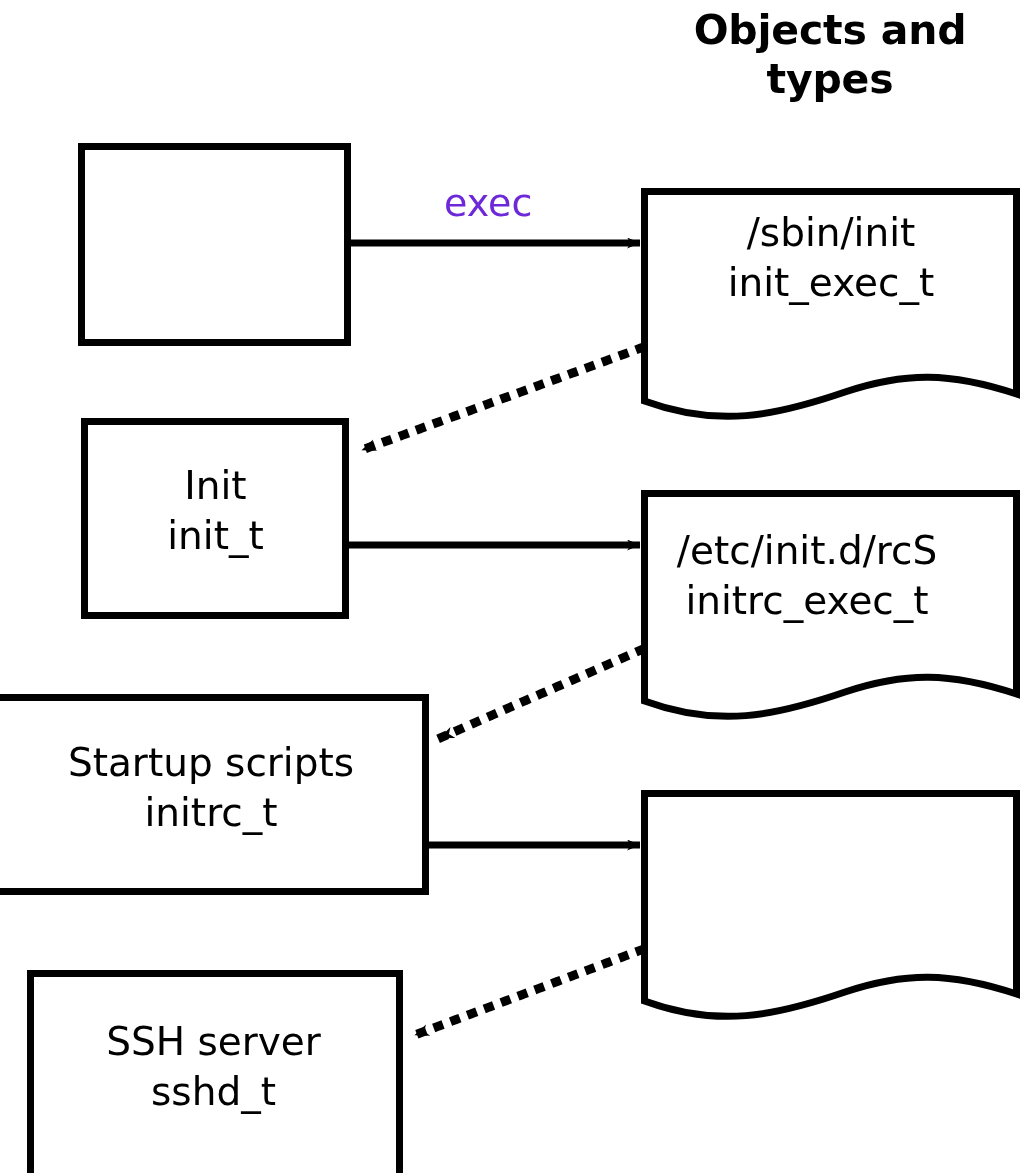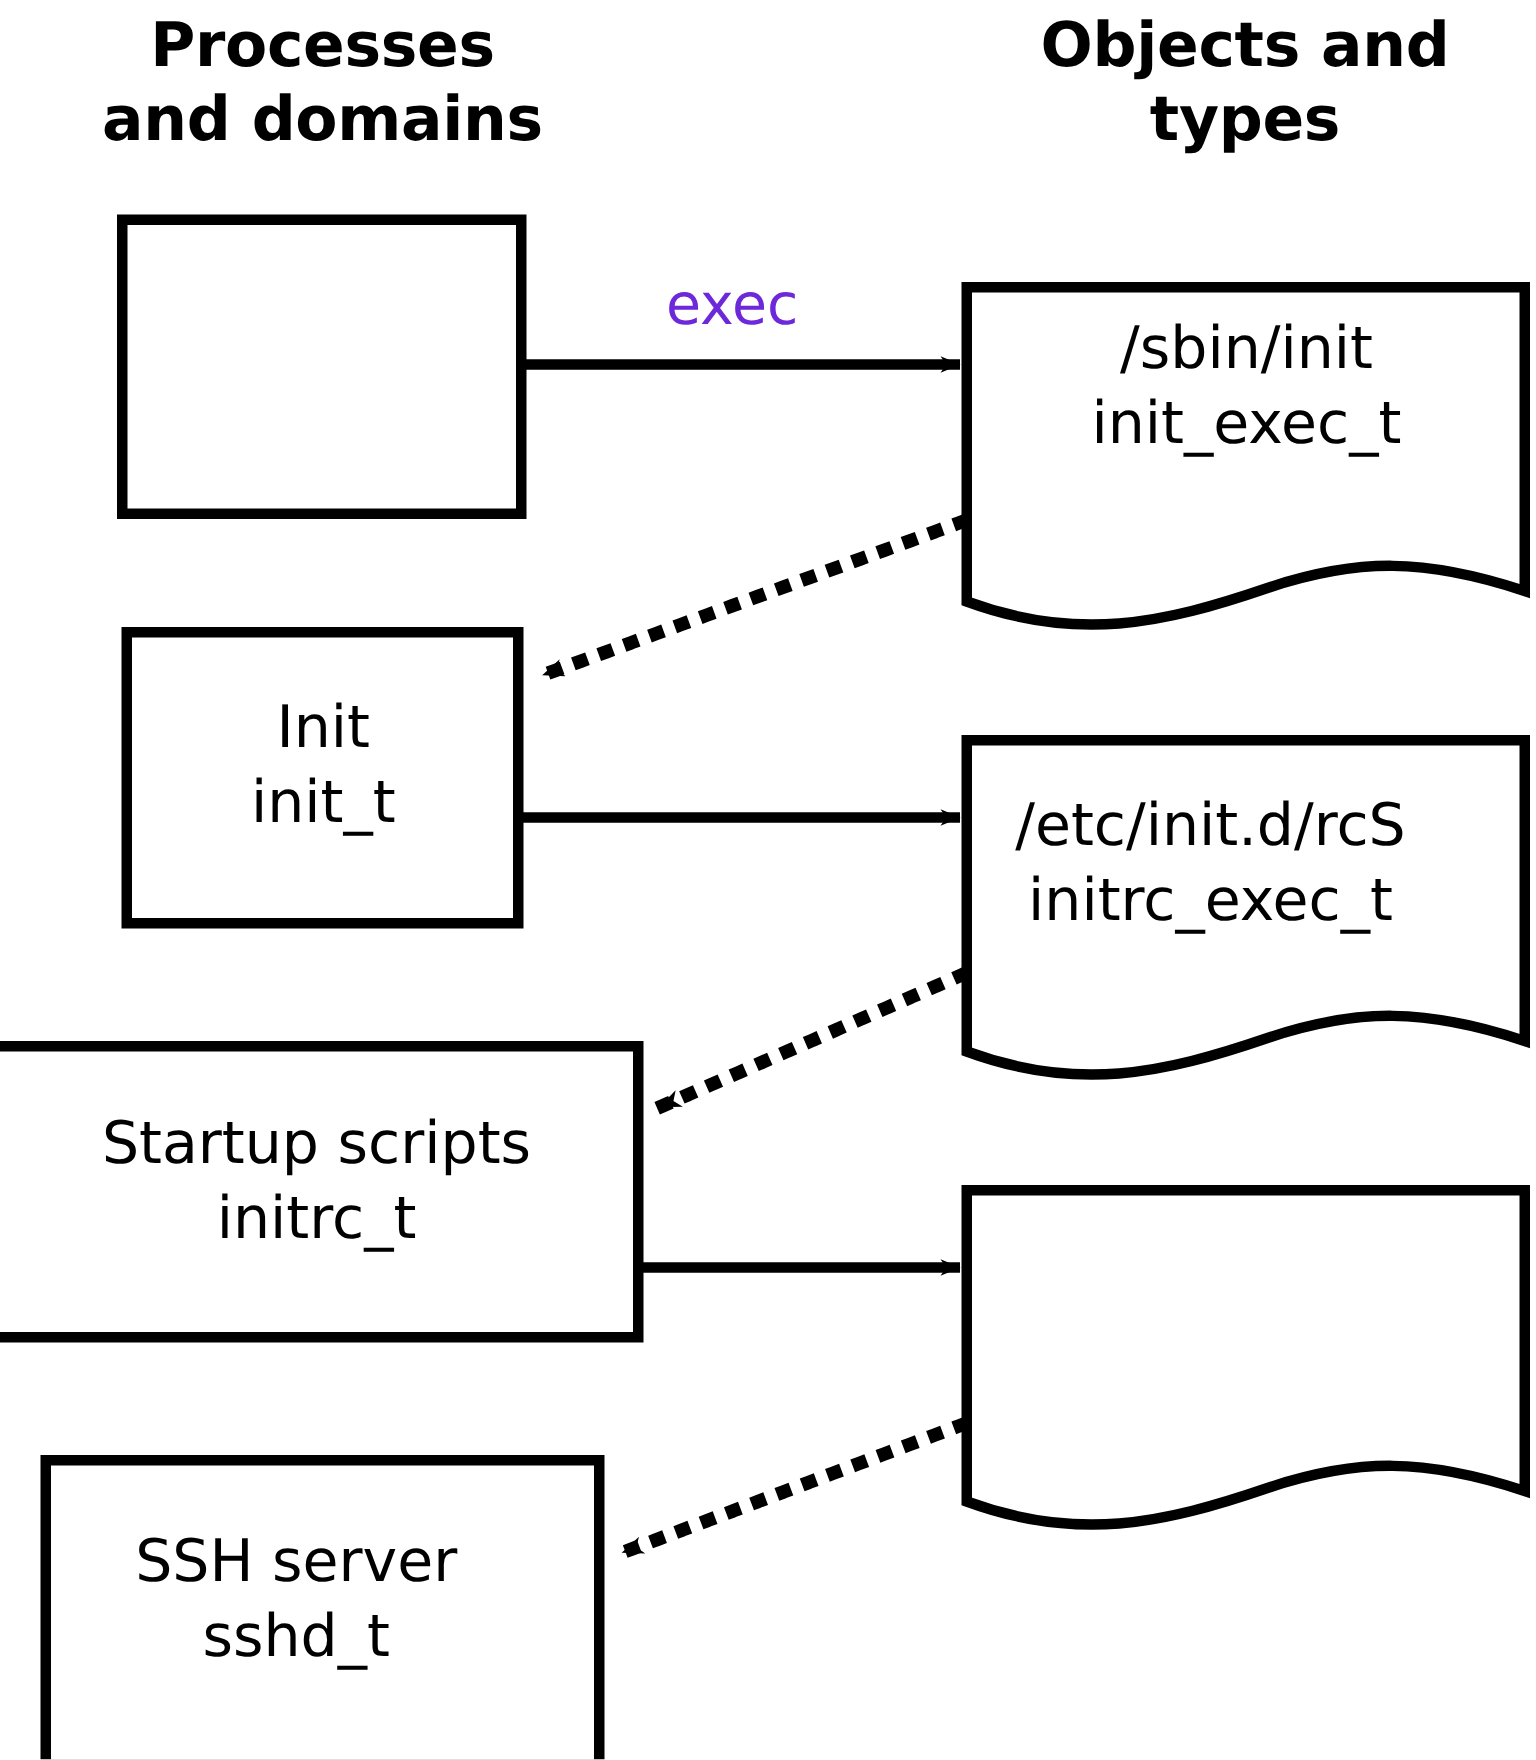--- a/index.html
+++ b/index.html
@@ -99,33 +99,31 @@
 
     <line x1="427" y1="845" x2="640" y2="845" stroke="#000000" stroke-width="7" marker-end="url(#arrow-solid)"></line>
 
     <line x1="641" y1="348" x2="362" y2="450" stroke="#000000" stroke-width="9" stroke-dasharray="1 17" stroke-linecap="square" marker-end="url(#arrow-dotted)"></line>
 
     <line x1="641" y1="650" x2="440" y2="738" stroke="#000000" stroke-width="9" stroke-dasharray="1 17" stroke-linecap="square" marker-end="url(#arrow-dotted)"></line>
 
     <line x1="641" y1="950" x2="415" y2="1035" stroke="#000000" stroke-width="9" stroke-dasharray="1 17" stroke-linecap="square" marker-end="url(#arrow-dotted)"></line>
   </svg>
 
-  <div class="col-header" id="header-processes">Processes
-and domains</div>
   <div class="col-header" id="header-objects">Objects and
 types</div>
 
 
   <div class="node-label" style="left:84px; top:461px; width:263px;text-align:center;">Init
 init_t</div>
 
   <div class="node-label" style="left:-6px; top:738px; width:434px;">Startup scripts
 initrc_t</div>
 
-  <div class="node-label" style="left:12px; top:1017px; width:371px;">SSH server
+  <div class="node-label" style="left:28px; top:1017px; width:371px;">SSH server
 sshd_t</div>
 
   <div class="node-label" style="left:645px; top:208px; width:372px;">/sbin/init
 init_exec_t</div>
 
   <div class="node-label" style="left:621px; top:526px; width:372px;">/etc/init.d/rcS
 initrc_exec_t</div>
 
 
   <div class="edge-label" style="left:444px; top:182px;">exec</div>

